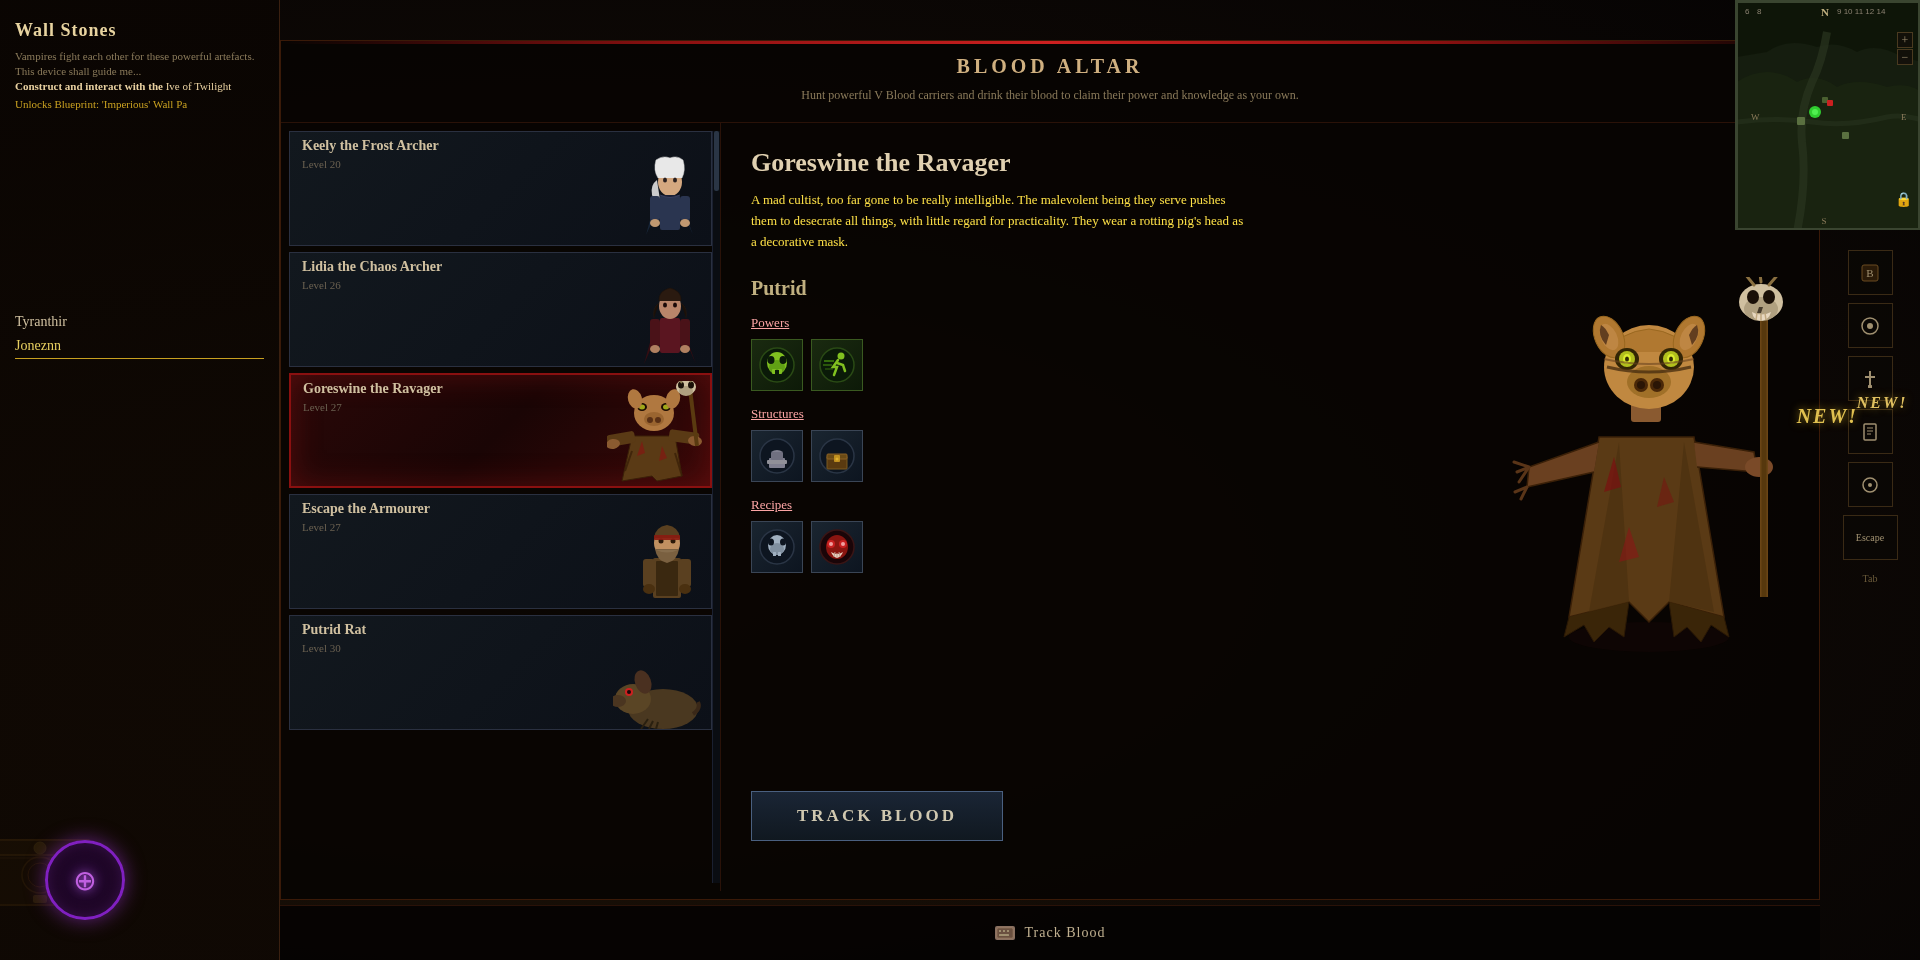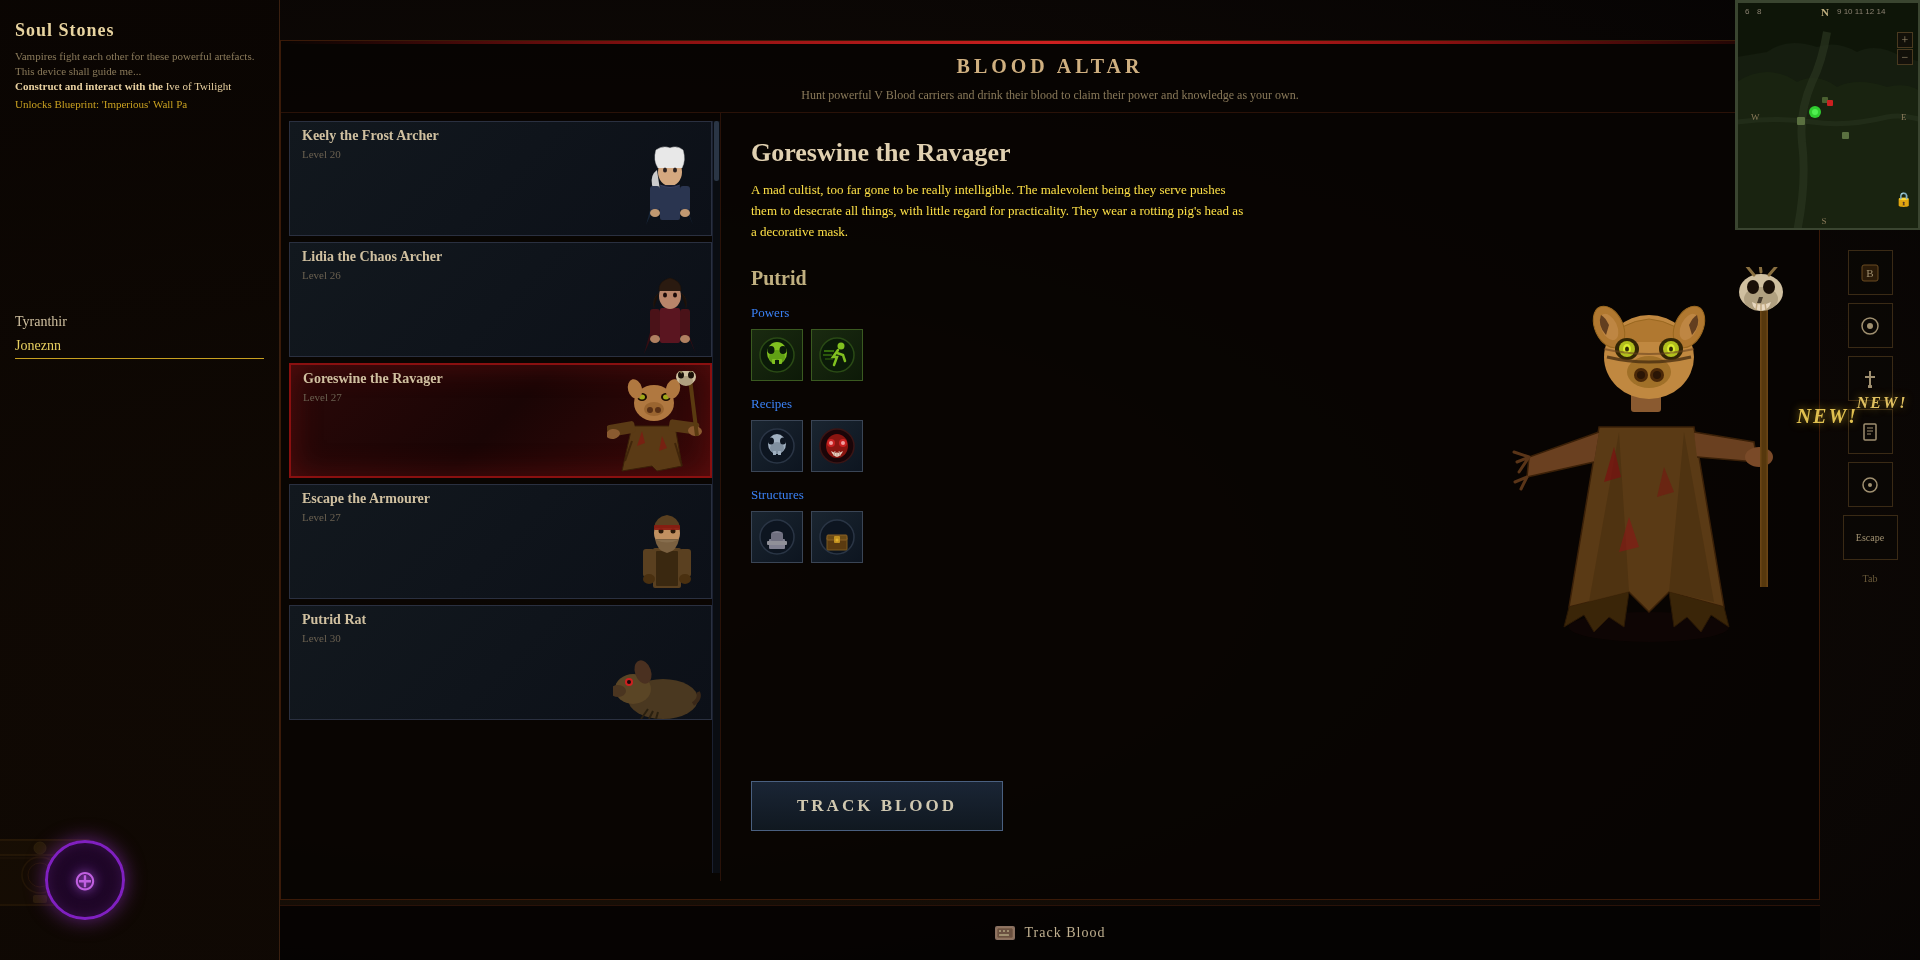--- a/index.html
+++ b/index.html
@@ -123,21 +123,21 @@
       top: 0;
       left: 0;
       right: 0;
       height: 3px;
       background: linear-gradient(90deg, transparent, #8a1010, #cc2020, #8a1010, transparent);
     }
 
     
     .altar-title-bar {
       text-align: center;
-      padding: 14px 20px 8px;
+      padding: 14px 20px 18px;
       border-bottom: 1px solid #2a1208;
     }
 
     .altar-title {
       font-size: 20px;
       color: #d0b080;
       letter-spacing: 4px;
       text-transform: uppercase;
       font-weight: bold;
     }
@@ -259,22 +259,23 @@
       margin-bottom: 15px;
       font-weight: bold;
     }
 
     .reward-section {
       margin-bottom: 15px;
     }
 
     .reward-label {
       font-size: 13px;
-      color: #3b82f6;
+      color: #fca5a5;
       margin-bottom: 8px;
+      text-decoration: underline;
     }
 
     .reward-icons {
       display: flex;
       gap: 8px;
     }
 
     .reward-icon {
       width: 52px;
       height: 52px;
@@ -466,21 +467,21 @@
     <rect x="15" y="57" width="90" height="2" fill="#6a4515" opacity="0.8"></rect>
 
     <circle cx="60" cy="75" r="18" fill="none" stroke="#c08020" stroke-width="1.5" opacity="0.7"></circle>
     <circle cx="60" cy="75" r="12" fill="#2a1805" stroke="#a06010" stroke-width="1"></circle>
 
     <rect x="53" y="95" width="14" height="8" rx="2" fill="#c09020"></rect>
   </svg>
 </div>
 
 <div class="left-panel">
-  <div class="soul-stones-title">Soul Stones</div>
+  <div class="soul-stones-title">Wall Stones</div>
   <div class="soul-stones-desc">
     <span>Vampires fight each other for these powerful artefacts. This device shall guide me...</span>
   </div>
   <div class="construct-text">
     <span>Construct and interact with the</span>
     <span style="color:#e8d0a0;font-weight:normal;">Ive of Twilight</span>
   </div>
   <div class="unlocks-text">Unlocks Blueprint: 'Imperious' Wall Pa</div>
 
   <div class="player-list">
@@ -712,20 +713,46 @@
 
               <line x1="5" y1="14" x2="15" y2="14" stroke="#50a010" stroke-width="1.5" opacity="0.8"></line>
               <line x1="4" y1="18" x2="13" y2="18" stroke="#50a010" stroke-width="1.5" opacity="0.6"></line>
               <line x1="6" y1="22" x2="14" y2="22" stroke="#50a010" stroke-width="1.5" opacity="0.4"></line>
             </svg>
           </div>
         </div>
       </div>
 
       <div class="reward-section">
+        <div class="reward-label">Structures</div>
+        <div class="reward-icons">
+          <div class="reward-icon">
+            <svg width="36" height="36" viewBox="0 0 36 36">
+
+              <circle cx="18" cy="18" r="17" fill="#0d1520" stroke="#2a3545" stroke-width="1.5"></circle>
+              <rect x="10" y="20" width="16" height="10" fill="#808090" rx="1"></rect>
+              <rect x="8" y="22" width="20" height="4" fill="#909098" rx="1"></rect>
+              <rect x="12" y="14" width="12" height="8" fill="#707080" rx="1"></rect>
+              <path d="M12 14 Q18 10 24 14" fill="#808090"></path>
+            </svg>
+          </div>
+          <div class="reward-icon">
+            <svg width="36" height="36" viewBox="0 0 36 36">
+
+              <circle cx="18" cy="18" r="17" fill="#0d1520" stroke="#2a3545" stroke-width="1.5"></circle>
+              <rect x="8" y="18" width="20" height="13" fill="#5a3a10" rx="1" stroke="#7a5a20" stroke-width="1"></rect>
+              <rect x="8" y="16" width="20" height="5" fill="#6a4a15" rx="1" stroke="#8a6025" stroke-width="1"></rect>
+              <rect x="15" y="17" width="6" height="7" fill="#c09020" rx="1"></rect>
+              <circle cx="18" cy="21" r="1.5" fill="#e0b030"></circle>
+            </svg>
+          </div>
+        </div>
+      </div>
+
+      <div class="reward-section">
         <div class="reward-label">Recipes</div>
         <div class="reward-icons">
           <div class="reward-icon">
             <svg width="36" height="36" viewBox="0 0 36 36">
 
               <circle cx="18" cy="18" r="17" fill="#0d1520" stroke="#2a3545" stroke-width="1.5"></circle>
               <ellipse cx="18" cy="16" rx="9" ry="10" fill="#a0b0c0"></ellipse>
               <ellipse cx="18" cy="20" rx="7" ry="6" fill="#8090a0"></ellipse>
               <ellipse cx="12" cy="13" rx="3" ry="3.5" fill="#0d1520"></ellipse>
               <ellipse cx="24" cy="13" rx="3" ry="3.5" fill="#0d1520"></ellipse>
@@ -745,46 +772,20 @@
 
               <path d="M12 23 Q18 27 24 23 Q22 28 18 29 Q14 28 12 23 Z" fill="#e8d0c0"></path>
               <line x1="16" y1="23" x2="15" y2="28" stroke="#c0a090" stroke-width="1"></line>
               <line x1="18" y1="24" x2="18" y2="29" stroke="#c0a090" stroke-width="1"></line>
               <line x1="20" y1="23" x2="21" y2="28" stroke="#c0a090" stroke-width="1"></line>
             </svg>
           </div>
         </div>
       </div>
 
-      <div class="reward-section">
-        <div class="reward-label">Structures</div>
-        <div class="reward-icons">
-          <div class="reward-icon">
-            <svg width="36" height="36" viewBox="0 0 36 36">
-
-              <circle cx="18" cy="18" r="17" fill="#0d1520" stroke="#2a3545" stroke-width="1.5"></circle>
-              <rect x="10" y="20" width="16" height="10" fill="#808090" rx="1"></rect>
-              <rect x="8" y="22" width="20" height="4" fill="#909098" rx="1"></rect>
-              <rect x="12" y="14" width="12" height="8" fill="#707080" rx="1"></rect>
-              <path d="M12 14 Q18 10 24 14" fill="#808090"></path>
-            </svg>
-          </div>
-          <div class="reward-icon">
-            <svg width="36" height="36" viewBox="0 0 36 36">
-
-              <circle cx="18" cy="18" r="17" fill="#0d1520" stroke="#2a3545" stroke-width="1.5"></circle>
-              <rect x="8" y="18" width="20" height="13" fill="#5a3a10" rx="1" stroke="#7a5a20" stroke-width="1"></rect>
-              <rect x="8" y="16" width="20" height="5" fill="#6a4a15" rx="1" stroke="#8a6025" stroke-width="1"></rect>
-              <rect x="15" y="17" width="6" height="7" fill="#c09020" rx="1"></rect>
-              <circle cx="18" cy="21" r="1.5" fill="#e0b030"></circle>
-            </svg>
-          </div>
-        </div>
-      </div>
-
       <button class="track-blood-btn">TRACK BLOOD</button>
 
       <div class="boss-area">
         <svg class="boss-svg" viewBox="0 0 280 380">
 
           <ellipse cx="140" cy="360" rx="80" ry="15" fill="#1a0808" opacity="0.4"></ellipse>
 
           <path d="M90 160 L60 340 L120 325 L140 345 L160 325 L215 340 L185 160 Z" fill="#5a3a15" stroke="#3a2008" stroke-width="1.5"></path>
 
           <path d="M110 165 L80 335 L120 325" fill="#4a3010" opacity="0.7"></path>

